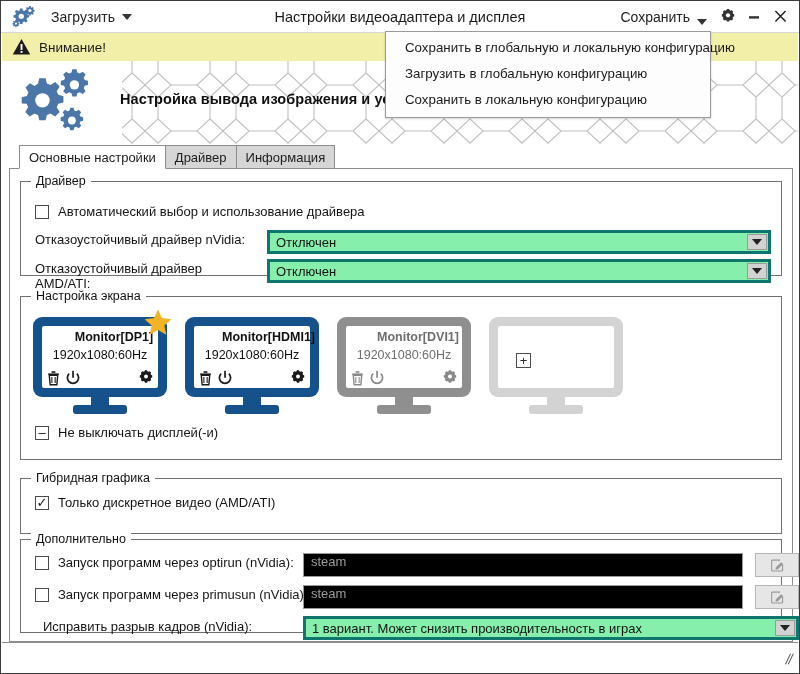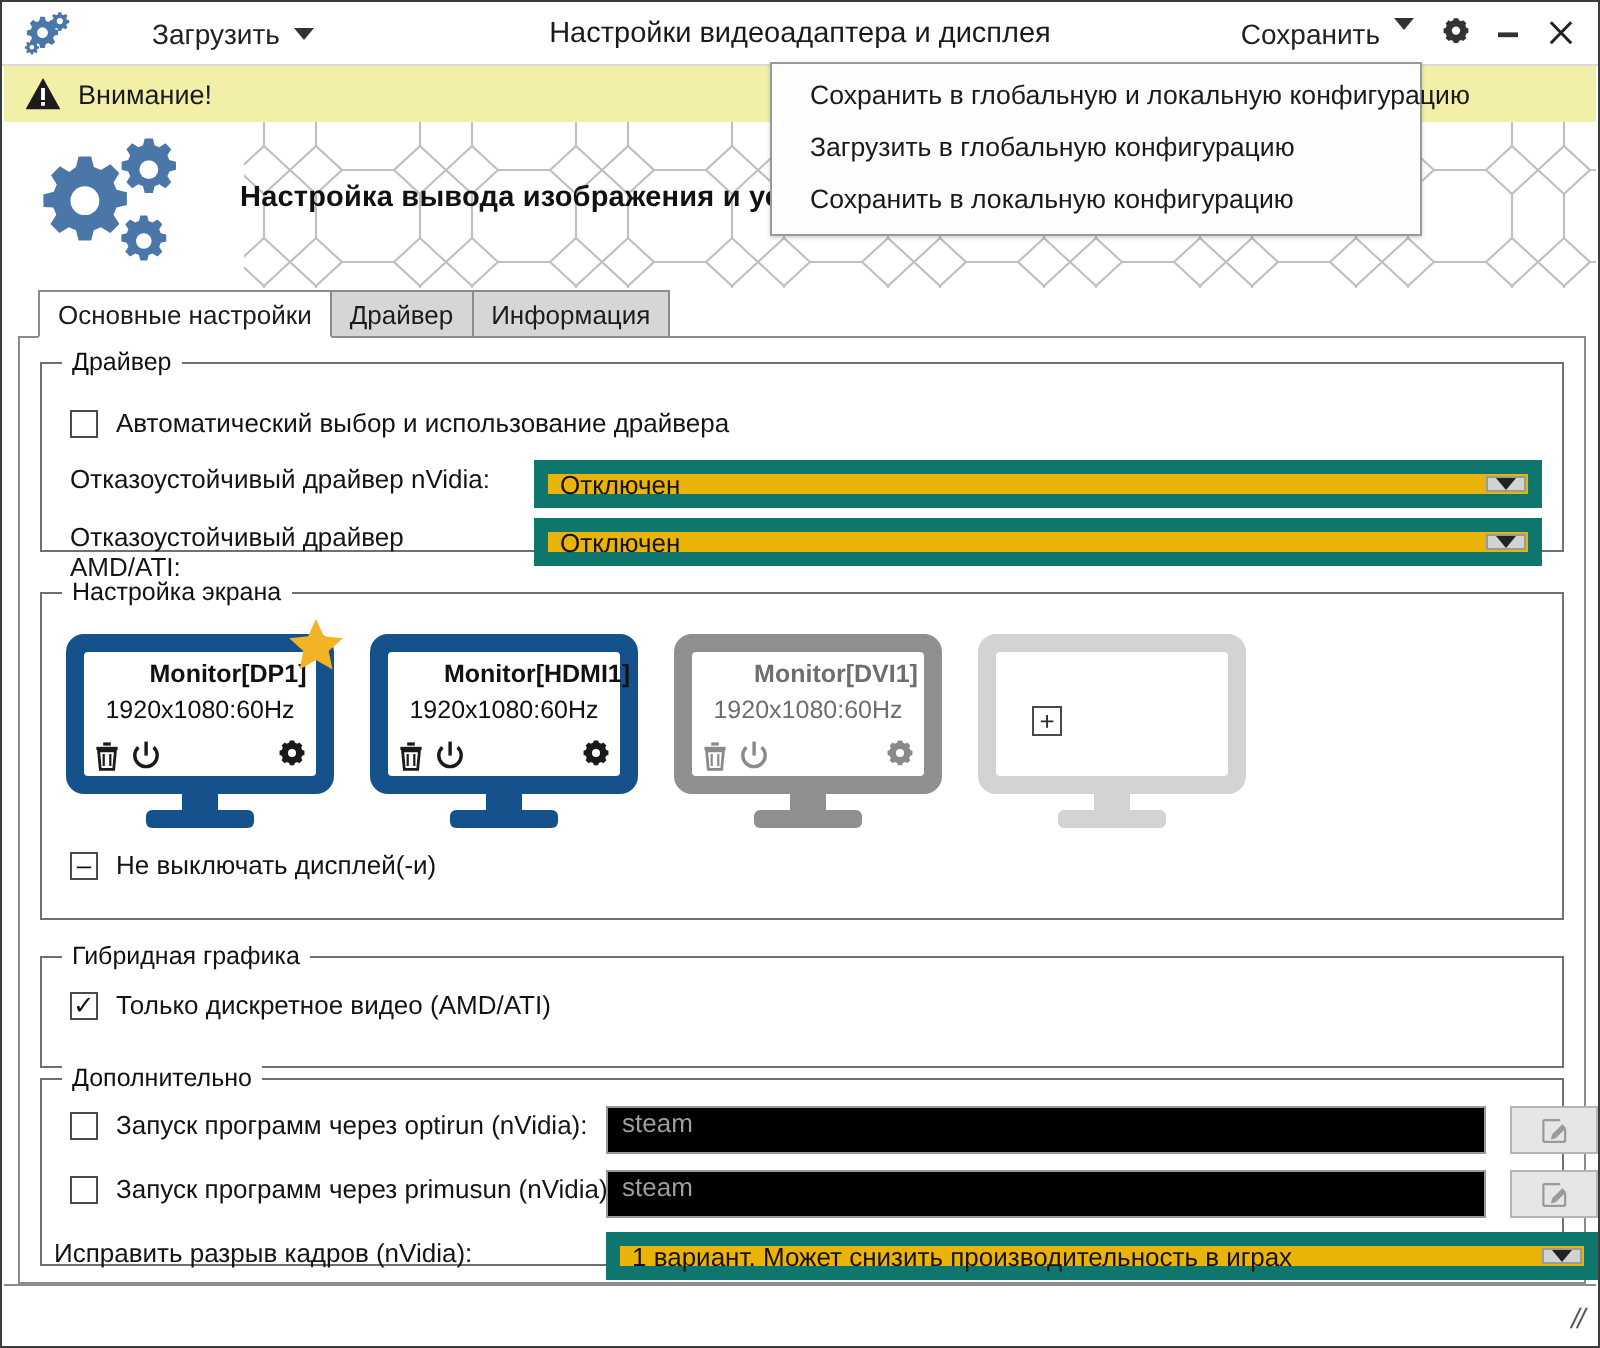--- a/index.html
+++ b/index.html
@@ -17,40 +17,39 @@
     border: 1px solid #3c3c3c;
     overflow: hidden;
   }
 
   
   .titlebar {
     position: absolute; left: 0; top: 0; width: 798px; height: 32px;
     background: #ffffff;
     display: flex; align-items: center;
     border-bottom: 1px solid #d8d8d8;
-    gap: 25px;
   }
   .tb-appicon { width: 44px; display: flex; align-items: center; justify-content: center; }
   .tb-menu {
     font-size: 14px; color: #222; display: flex; align-items: center;
     gap: 7px; padding: 2px 6px; cursor: default;
   }
   .caret {
     width: 0; height: 0; border-left: 5px solid transparent;
     border-right: 5px solid transparent; border-top: 6px solid #333;
     display: inline-block;
   }
   .tb-title {
     position: absolute; left: 0; right: 0; text-align: center;
     font-size: 14.5px; color: #1a1a1a; pointer-events: none;
   }
   .tb-right {
     margin-left: auto; display: flex; align-items: center; gap: 0px; padding-right: 6px;
   }
-  .tb-save { font-size: 14px; color: #222; display: flex; align-items: flex-start; gap: 7px; padding: 2px 8px; }
+  .tb-save { font-size: 14px; color: #222; display: flex; align-items: flex-end; gap: 7px; padding: 2px 8px; }
   .tb-btn {
     width: 26px; height: 26px; display: flex; align-items: center; justify-content: center;
     color: #333;
   }
   .tb-min { font-size: 18px; line-height: 1; font-weight: 700; }
   .tb-close { font-size: 17px; line-height: 1; }
 
   
   .menu-popup {
     position: absolute; left: 384px; top: 30px; width: 326px;
@@ -117,21 +116,21 @@
   
   .cb {
     width: 14px; height: 14px; border: 1px solid #4a4a4a; background: #fff;
     display: inline-flex; align-items: center; justify-content: center;
     flex: none; margin-right: 9px;
   }
   .cb .mark { font-size: 13px; line-height: 1; color: #111; }
 
   
   .combo {
-    border: 7px solid #0f766e; background: #eab308; height: 24px;
+    border: 3px solid #0f766e; background: #86efac; height: 24px;
     display: flex; align-items: center; position: relative;
   }
   .combo .val { font-size: 13px; color: #141414; padding-left: 6px; white-space: nowrap; overflow: hidden; }
   .combo .arrowbox {
     position: absolute; right: 1px; top: 1px; bottom: 1px; width: 20px;
     background: #d2d2d2; border: 1px solid #9a9a9a;
     display: flex; align-items: center; justify-content: center;
   }
   .combo .arrow {
     width: 0; height: 0; border-left: 5px solid transparent;
@@ -484,21 +483,21 @@
       <div class="txtinput" style="position:absolute; left:282px; top:45px; width:440px;">
         <span>steam</span>
       </div>
       <div class="editbtn" style="position:absolute; left:734px; top:45px;">
         <svg width="15" height="15" viewBox="0 0 16 16">
           <path d="M1.8 2.2 h9.0 M1.8 2.2 v11.6 M1.8 13.8 h11.6 M13.4 13.8 v-7.2" fill="none" stroke="#9a9a9a" stroke-width="1.2"></path>
           <path d="M6.4 9.9 l5.5-5.5 2.0 2.0 -5.5 5.5 -2.6 .6 Z" fill="#9a9a9a"></path>
         </svg>
       </div>
 
-      <div class="row" style="left:6px; top:79px;">
+      <div class="row" style="left:22px; top:79px;">
         <span class="lbl">Исправить разрыв кадров (nVidia):</span>
       </div>
       <div class="combo" style="position:absolute; left:282px; top:76px; width:496px;">
         <span class="val">1 вариант. Может снизить производительность в играх</span>
         <span class="arrowbox">
               <span class="arrow"></span>
             </span>
       </div>
     </div>
 

